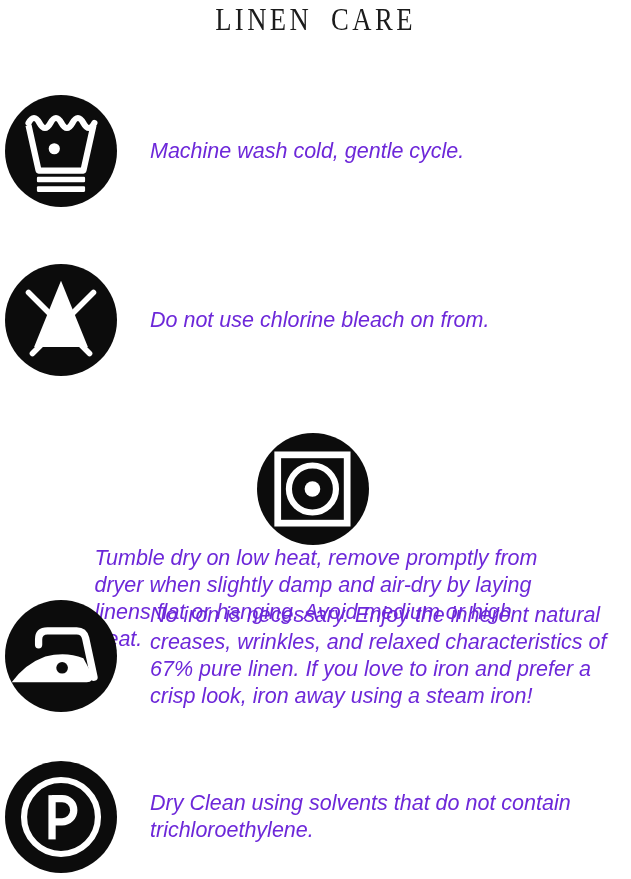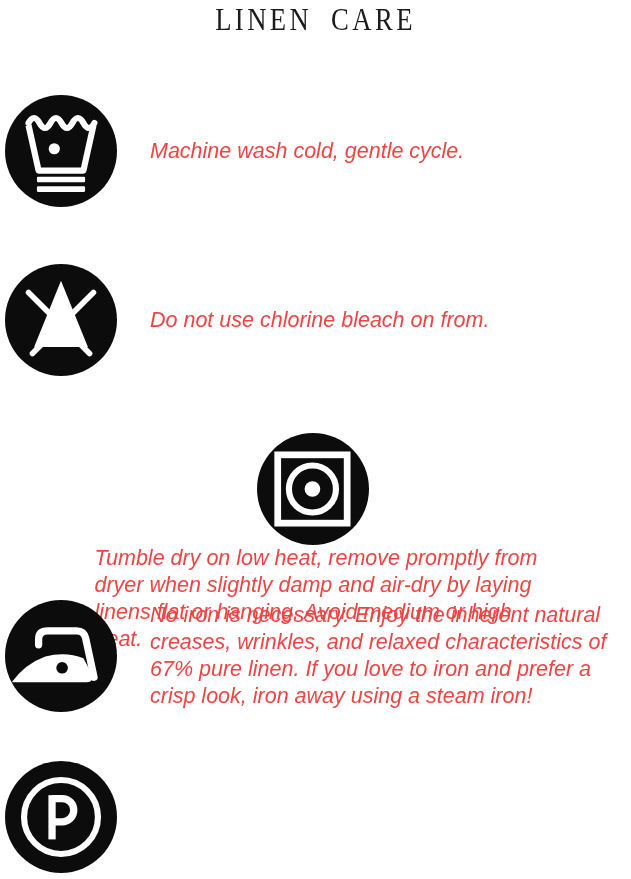--- a/index.html
+++ b/index.html
@@ -41,21 +41,21 @@
     color:#0c0c0c;
   }
   .icon-wrap svg{display:block;width:112px;height:112px;}
   .desc{
     margin:0;
     padding-left:33px;
     width:470px;
     font-style:italic;
     font-size:21.5px;
     line-height:27px;
-    color:#ef4444;
+    color:#6d28d9;
   }
   .ic-bg{fill:currentColor;}
   .ic-stroke{fill:none;stroke:#ffffff;}
   .ic-fill{fill:#ffffff;}
   .ic-dot-dark{fill:currentColor;}
 </style>
 </head>
 <body>
 
 <div class="page">
@@ -114,15 +114,16 @@
 
   <div class="care-row r5">
     <span class="icon-wrap">
       <svg viewBox="0 0 100 100" xmlns="http://www.w3.org/2000/svg">
         <circle class="ic-bg" cx="50" cy="50" r="50"></circle>
         <circle class="ic-stroke" stroke-width="5.5" cx="50" cy="50" r="33"></circle>
         <path class="ic-stroke" stroke-width="6.5" d="M42,30.5 L42,70"></path>
         <path class="ic-stroke" stroke-width="6.5" d="M42,33.5 L51,33.5 A10.4,10.4 0 0 1 51,54.3 L42,54.3"></path>
       </svg>
     </span>
+    <p class="desc">Dry Clean using solvents that do not contain trichloroethylene.</p>
   </div>
 
 </div>
 
 </body></html>

